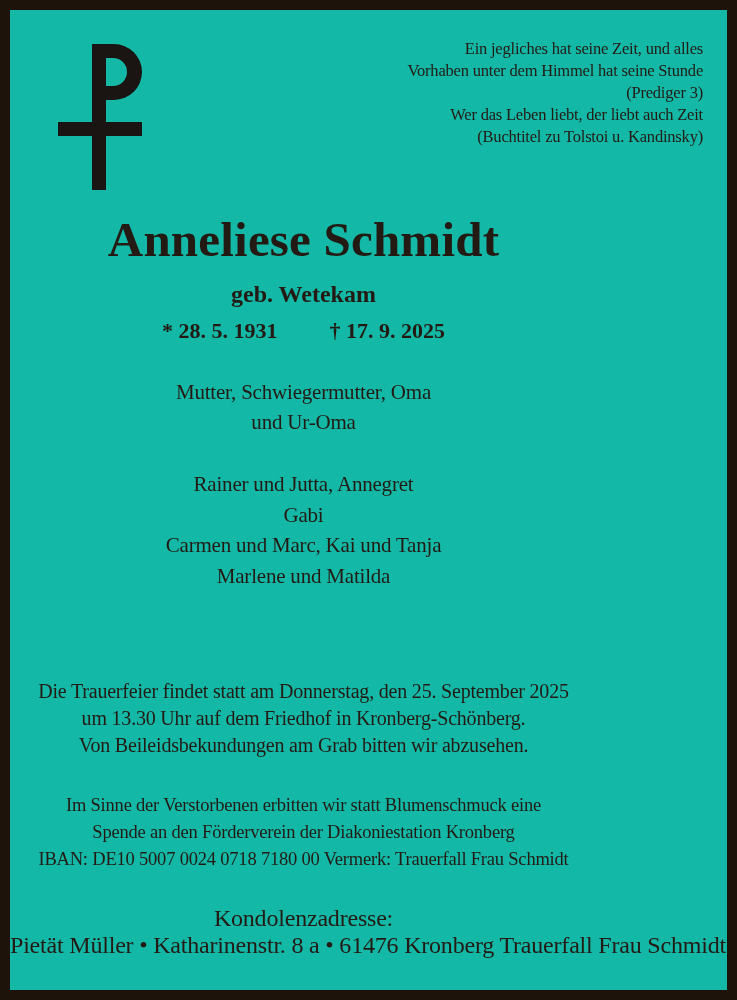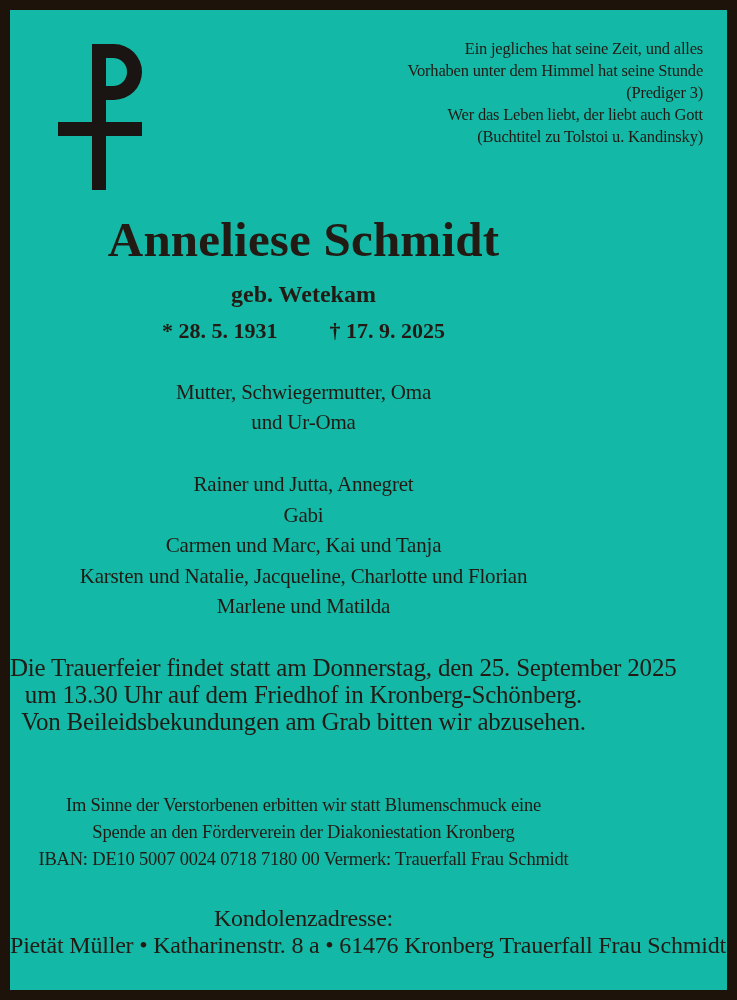--- a/index.html
+++ b/index.html
@@ -73,22 +73,22 @@
       line-height: 30px;
       letter-spacing: -0.2px;
     }
     .family {
       top: 459px;
       font-size: 21px;
       line-height: 30.5px;
       letter-spacing: -0.2px;
     }
     .ceremony {
-      top: 644px;
-      font-size: 25px;
+      top: 668px;
+      font-size: 20px;
       line-height: 27px;
       letter-spacing: -0.2px;
     }
     .donation {
       top: 782px;
       font-size: 18.5px;
       line-height: 27px;
       letter-spacing: -0.2px;
     }
     .condolence {
@@ -110,42 +110,41 @@
 
     <path d="M34 2 H56 A24 24 0 0 1 56 58 H34 V44 H55 A10 10 0 0 0 55 16 H34 Z" fill="#1a1512"></path>
 
     <rect x="0" y="80" width="84" height="14" fill="#1a1512"></rect>
   </svg>
 
   <div class="quote">
     <div class="line">Ein jegliches hat seine Zeit, und alles</div>
     <div class="line">Vorhaben unter dem Himmel hat seine Stunde</div>
     <div class="line">(Prediger 3)</div>
-    <div class="line">Wer das Leben liebt, der liebt auch Gott</div>
+    <div class="line">Wer das Leben liebt, der liebt auch Zeit</div>
     <div class="line">(Buchtitel zu Tolstoi u. Kandinsky)</div>
   </div>
 
   <div class="center name">Anneliese Schmidt</div>
 
   <div class="center maiden">geb. Wetekam</div>
 
   <div class="center dates">
     <span class="born">* 28. 5. 1931</span><span>† 17. 9. 2025</span>
   </div>
 
   <div class="center relation">
     <div class="line">Mutter, Schwiegermutter, Oma</div>
     <div class="line">und Ur-Oma</div>
   </div>
 
   <div class="center family">
     <div class="line">Rainer und Jutta, Annegret</div>
     <div class="line">Gabi</div>
     <div class="line">Carmen und Marc, Kai und Tanja</div>
-    <div class="line">Karsten und Natalie, Jacqueline, Charlotte und Florian</div>
     <div class="line">Marlene und Matilda</div>
   </div>
 
   <div class="center ceremony">
     <div class="line">Die Trauerfeier findet statt am Donnerstag, den 25. September 2025</div>
     <div class="line">um 13.30 Uhr auf dem Friedhof in Kronberg-Schönberg.</div>
     <div class="line">Von Beileidsbekundungen am Grab bitten wir abzusehen.</div>
   </div>
 
   <div class="center donation">

